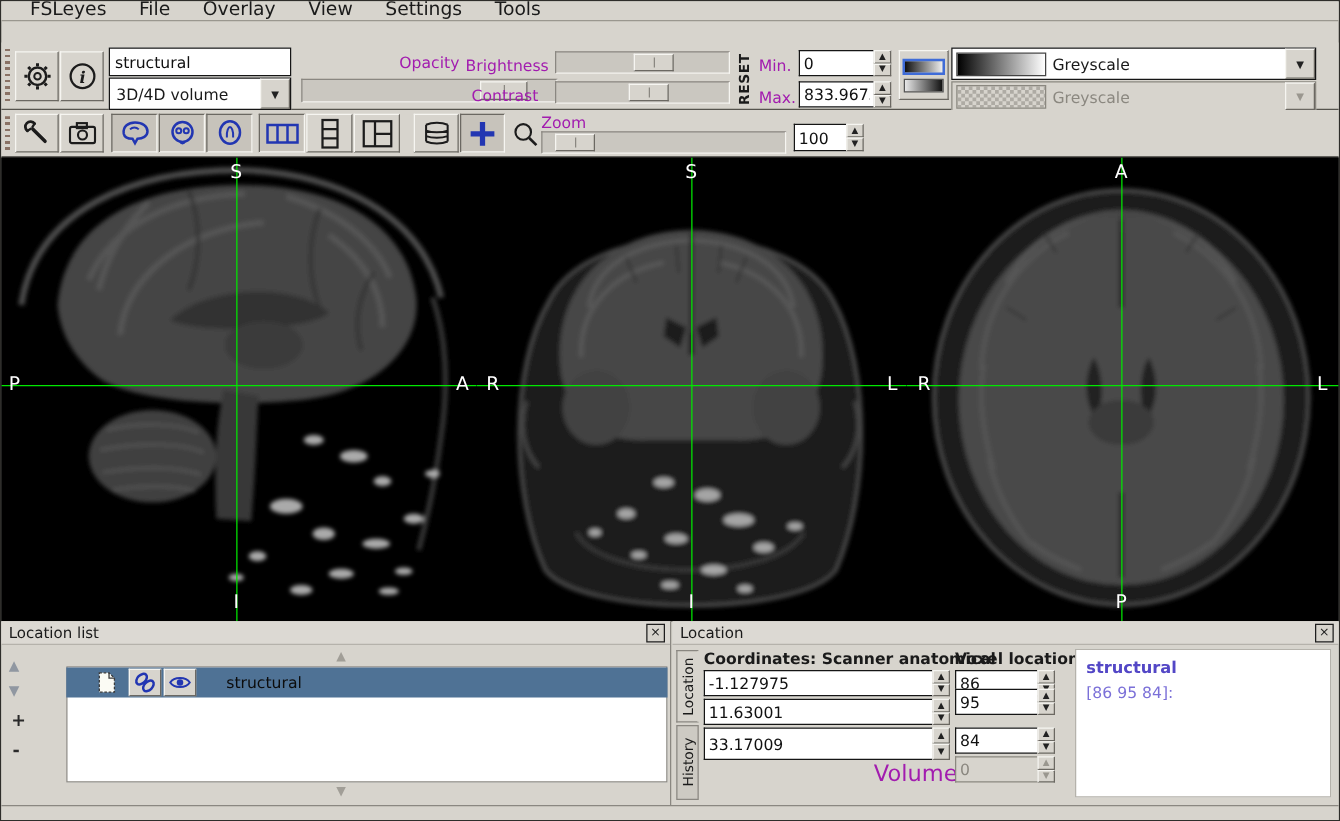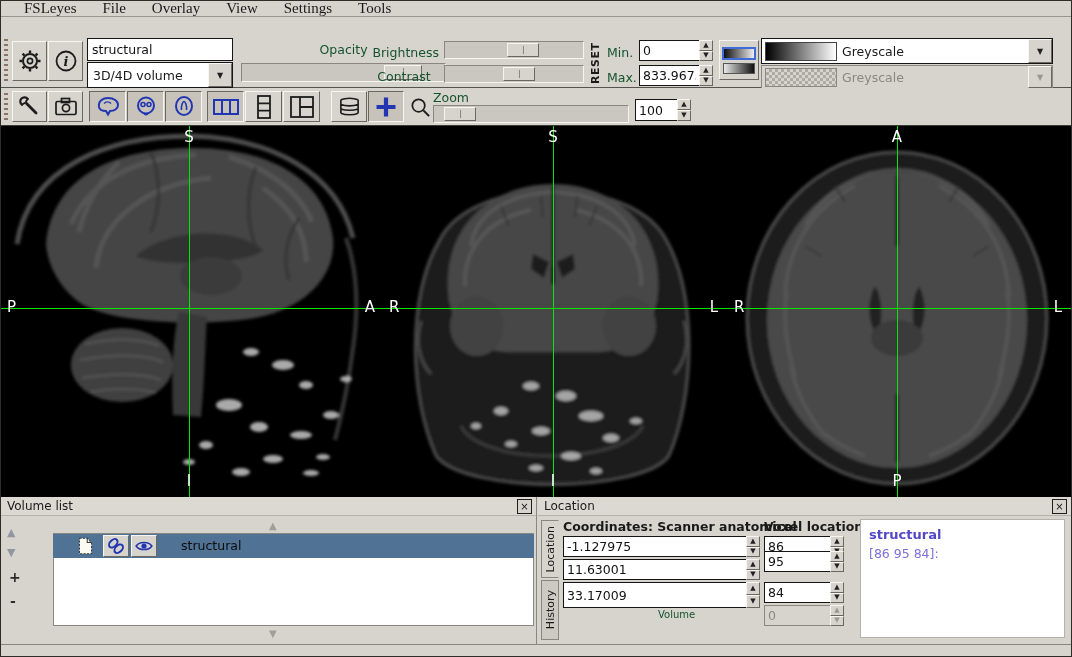--- a/index.html
+++ b/index.html
@@ -1,33 +1,33 @@
 <!DOCTYPE html>
 <html><head>
 <meta charset="utf-8">
 <style>
   html,body{margin:0;padding:0;background:#888;}
   #window{position:relative;width:1072px;height:657px;box-sizing:border-box;
     background:#d7d4cd;border:1px solid #2e2d2a;overflow:hidden;
     font-family:"DejaVu Sans","Liberation Sans",sans-serif;color:#1a1a1a;}
   
   .menubar{position:absolute;left:0;top:0;right:0;height:16px;box-sizing:border-box;
-    display:flex;align-items:center;padding-left:10px;border-bottom:1px solid #9a978f;background:#d7d4cd;font-family:Liberation Serif, serif;}
+    display:flex;align-items:flex-end;padding-left:10px;border-bottom:1px solid #9a978f;background:#d7d4cd;}
   .menu-item{padding:0 13px;font-size:15px;white-space:nowrap;}
   
   .toolbar{position:absolute;left:0;right:0;background:#d7d4cd;box-sizing:border-box;}
   .tb1{top:33px;height:54px;border-bottom:1px solid #55534d;}
   .tb2{top:87px;height:38px;border-bottom:1px solid #3c3b37;}
   .grip{position:absolute;left:3px;top:5px;bottom:5px;width:4px;
     background-image:repeating-linear-gradient(#8a7265 0 2px,transparent 2px 5px);}
   .btn{position:absolute;background:#d7d4cd;border:1px solid;border-color:#f6f5f1 #6b6862 #6b6862 #f6f5f1;
     display:flex;align-items:center;justify-content:center;box-sizing:border-box;padding:0;}
   .btn.pressed{background:#c7c3bb;border-color:#6b6862 #f6f5f1 #f6f5f1 #6b6862;}
   .btn.flat{border-color:transparent;background:transparent;}
-  .lbl{position:absolute;font-size:12.5px;white-space:nowrap;color:#14532d;}
+  .lbl{position:absolute;font-size:12.5px;white-space:nowrap;color:#a21caf;}
   .field{position:absolute;background:#fff;border:1px solid #151515;box-sizing:border-box;
     font:12.5px "DejaVu Sans",sans-serif;padding:2px 4px;color:#111;}
   input.field{outline:none;}
   .slider{position:absolute;background:#cac7c0;border:1px solid;box-sizing:border-box;
     border-color:#8a8781 #f6f5f1 #f6f5f1 #8a8781;}
   .thumb{position:absolute;top:1px;bottom:1px;background:#d7d4cd;border:1px solid;
     border-color:#f6f5f1 #6b6862 #6b6862 #f6f5f1;}
   .thumb::after{content:"";position:absolute;left:50%;top:2px;bottom:2px;width:1px;background:#8a8781;}
   .spinfield{position:absolute;display:flex;box-sizing:border-box;}
   .spinfield input{flex:1;min-width:0;background:#fff;border:1px solid #151515;border-right:none;
@@ -398,21 +398,21 @@
       <span class="anat" style="left:9px;top:182px;transform:translateY(-55%)">R</span>
       <span class="anat" style="right:9px;top:182px;transform:translateY(-55%)">L</span>
       <span class="anat" style="left:172px;bottom:8px;transform:translateX(-50%)">P</span>
     </div>
   </div>
 
   <div class="bottom">
 
     <div class="panel" style="left:0;width:536px;border-right:1px solid #8a8781">
       <div class="ptitle">
-        <span>Volume list</span>
+        <span>Location list</span>
         <div class="pclose">×</div>
       </div>
       <div style="position:absolute;left:0;top:19px;right:0;bottom:0">
         <span class="tri" style="left:6px;top:11px">▲</span>
         <span class="tri" style="left:6px;top:31px">▼</span>
         <span class="plusminus" style="left:8px;top:54px">+</span>
         <span class="plusminus" style="left:9px;top:78px">-</span>
         <span class="scrollarrow" style="left:268px;top:5px">▲</span>
         <div class="listbox" style="left:52px;top:17px;width:481px;height:93px"></div>
         <div class="ovrow" style="top:18px">
@@ -497,21 +497,21 @@
             </div>
         </div>
         <div class="spinfield" style="left:226px;top:66px;width:80px;height:21px">
           <input value="84" style="">
           <div class="spin">
               <div class="sb">▲</div>
               <div class="sb">▼</div>
             </div>
         </div>
 
-        <div class="lbl" style="left:120px;top:93px;width:98px;font-size:10px">Volume</div>
+        <div class="lbl" style="left:130px;top:93px;width:98px;text-align:right;font-size:18px">Volume</div>
         <div class="spinfield disabled" style="left:226px;top:89px;width:80px;height:21px">
           <input disabled="" value="0" style="">
           <div class="spin">
               <div class="sb">▲</div>
               <div class="sb">▼</div>
             </div>
         </div>
 
         <div class="infobox" style="left:322px;top:3px;width:205px;height:119px">
           <div class="info-name">structural</div>

